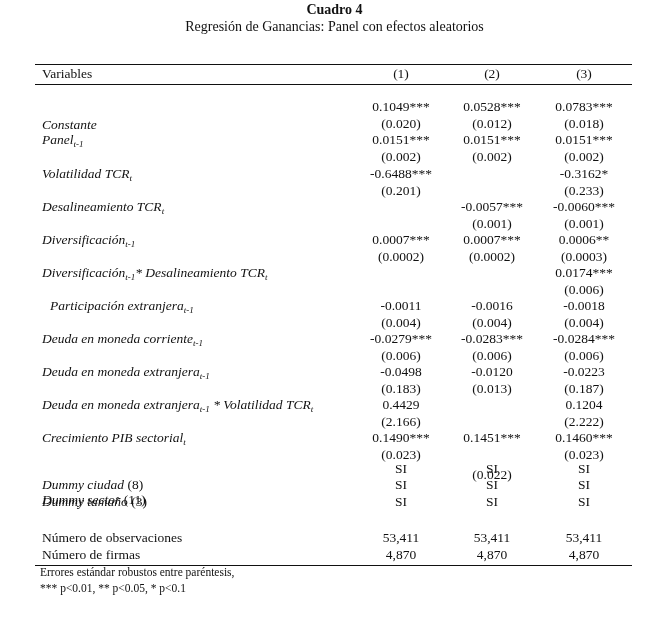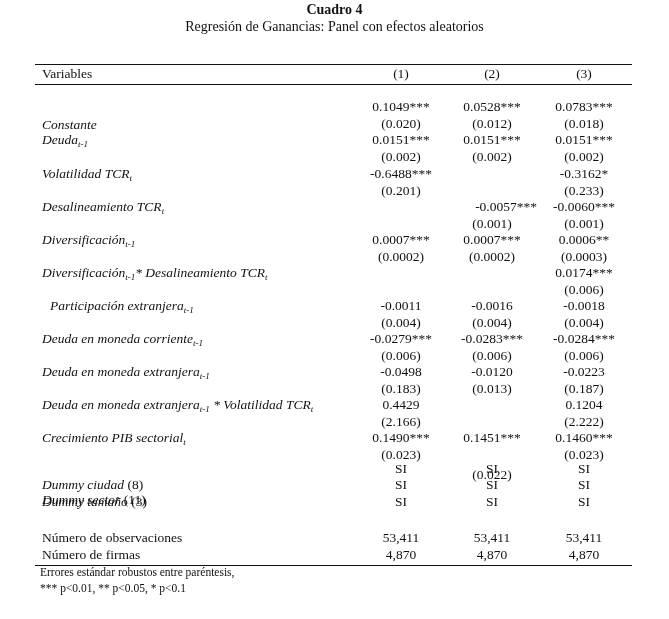--- a/index.html
+++ b/index.html
@@ -47,38 +47,38 @@
     <div>
       <div class="abs lbl" style="top: 99px; margin-top: 18px;"><span>Constante</span></div>
       <div class="abs cell c1" style="top: 99px;">0.1049***</div>
       <div class="abs cell c2" style="top: 99px;">0.0528***</div>
       <div class="abs cell c3" style="top: 99px;">0.0783***</div>
       <div class="abs cell c1" style="top: 116px;">(0.020)</div>
       <div class="abs cell c2" style="top: 116px;">(0.012)</div>
       <div class="abs cell c3" style="top: 116px;">(0.018)</div>
     </div>
     <div>
-      <div class="abs lbl" style="top: 132px;"><span>Deuda</span><sub>t-1</sub></div>
+      <div class="abs lbl" style="top: 132px;"><span>Panel</span><sub>t-1</sub></div>
       <div class="abs cell c1" style="top: 132px;">0.0151***</div>
       <div class="abs cell c2" style="top: 132px;">0.0151***</div>
       <div class="abs cell c3" style="top: 132px;">0.0151***</div>
       <div class="abs cell c1" style="top: 149px;">(0.002)</div>
       <div class="abs cell c2" style="top: 149px;">(0.002)</div>
       <div class="abs cell c3" style="top: 149px;">(0.002)</div>
     </div>
     <div>
       <div class="abs lbl" style="top: 166px;"><span>Volatilidad TCR</span><sub>t</sub></div>
       <div class="abs cell c1" style="top: 166px;">-0.6488***</div>
       <div class="abs cell c3" style="top: 166px;">-0.3162*</div>
       <div class="abs cell c1" style="top: 183px;">(0.201)</div>
       <div class="abs cell c3" style="top: 183px;">(0.233)</div>
     </div>
     <div>
       <div class="abs lbl" style="top: 199px;"><span>Desalineamiento TCR</span><sub>t</sub></div>
-      <div class="abs cell c2" style="top: 199px; text-align: right;">-0.0057***</div>
+      <div class="abs cell c2" style="top: 199px;">-0.0057***</div>
       <div class="abs cell c3" style="top: 199px;">-0.0060***</div>
       <div class="abs cell c2" style="top: 216px;">(0.001)</div>
       <div class="abs cell c3" style="top: 216px;">(0.001)</div>
     </div>
     <div>
       <div class="abs lbl" style="top: 232px;"><span>Diversificación</span><sub>t-1</sub></div>
       <div class="abs cell c1" style="top: 232px;">0.0007***</div>
       <div class="abs cell c2" style="top: 232px;">0.0007***</div>
       <div class="abs cell c3" style="top: 232px;">0.0006**</div>
       <div class="abs cell c1" style="top: 249px;">(0.0002)</div>

